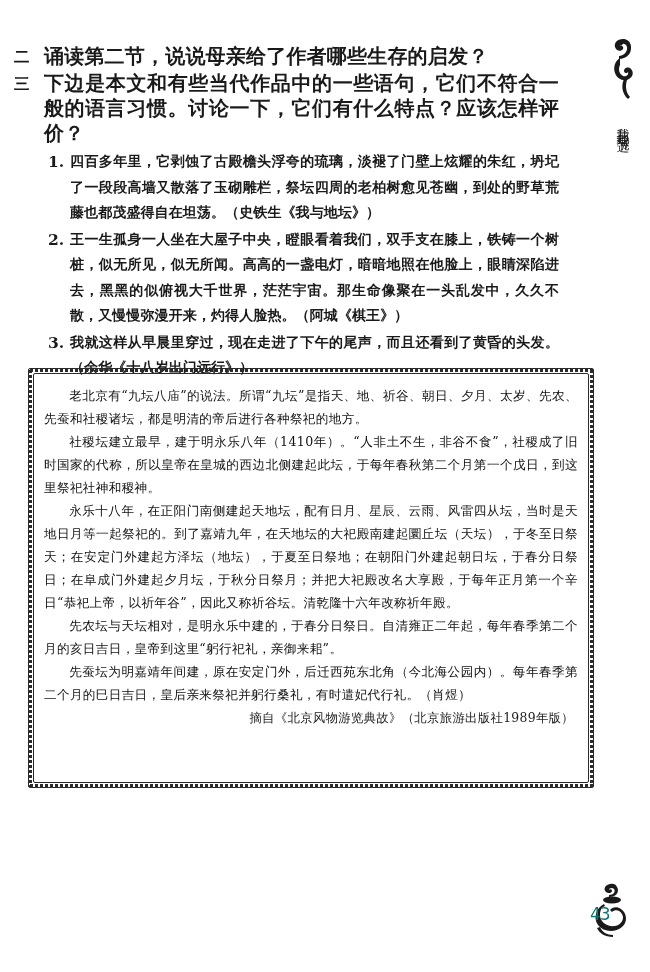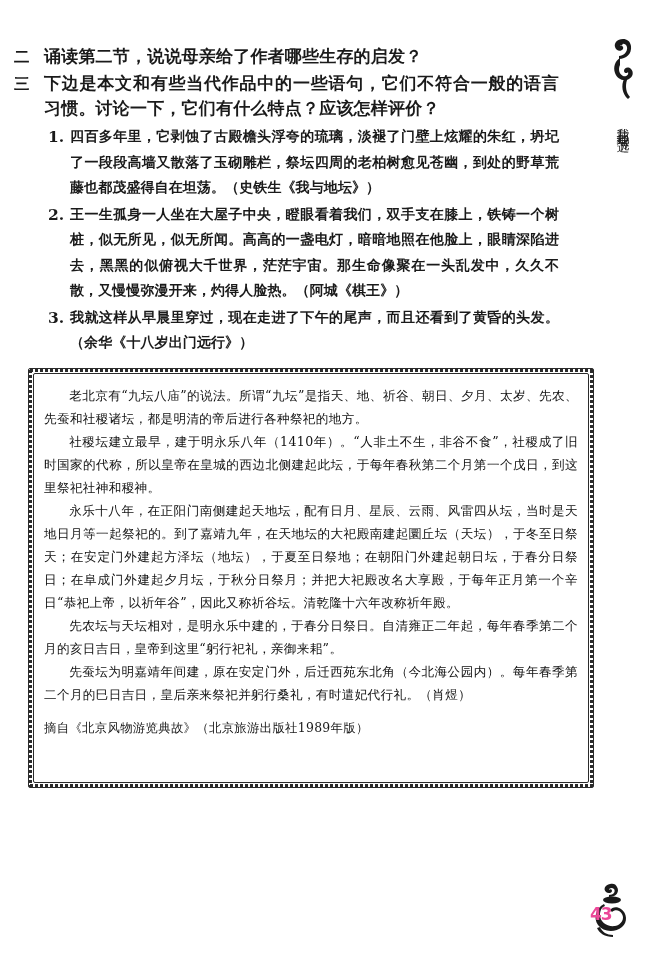--- a/index.html
+++ b/index.html
@@ -39,21 +39,21 @@
   .ex-num {
     width: 30px;
     flex: 0 0 30px;
     font-size: 15.5px;
     line-height: 25px;
     font-weight: 700;
     letter-spacing: 0.5px;
   }
   .ex-body {
     flex: 1 1 auto;
-    font-size: 17px;
+    font-size: 20px;
     line-height: 25px;
     font-weight: 700;
     text-align: justify;
     text-justify: inter-ideograph;
     letter-spacing: 0.2px;
   }
 
   
   .sublist {
     margin: 3px 0 0 0;
@@ -152,22 +152,22 @@
     text-justify: inter-ideograph;
     margin: 0 0 0 0;
     text-indent: 2em;
     letter-spacing: 0.35px;
     font-family: "DejaVu Serif", "Liberation Serif", serif;
     color: #111;
   }
   .attribution {
     font-size: 12.4px;
     line-height: 20px;
-    text-align: left;
-    margin-top: 12px;
+    text-align: right;
+    margin-top: 2px;
     letter-spacing: 0.3px;
     padding-right: 4px;
   }
 
   
   #running-head {
     position: absolute;
     right: 10px;
     top: 118px;
     width: 34px;
@@ -198,23 +198,23 @@
     right: 8px;
     bottom: 18px;
     width: 54px;
     height: 74px;
   }
   .page-num-text {
     position: absolute;
     left: 2px;
     top: 24px;
     font-size: 17px;
-    font-weight: 700;
+    font-weight: 400;
     font-family: "DejaVu Sans", "Liberation Sans", sans-serif;
-    color: #ec4899;
+    color: #0f766e;
     letter-spacing: -1px;
     text-align: right;
   }
 </style>
 </head>
 <body>
 
 <div id="page">
 
   <div class="exercises">

